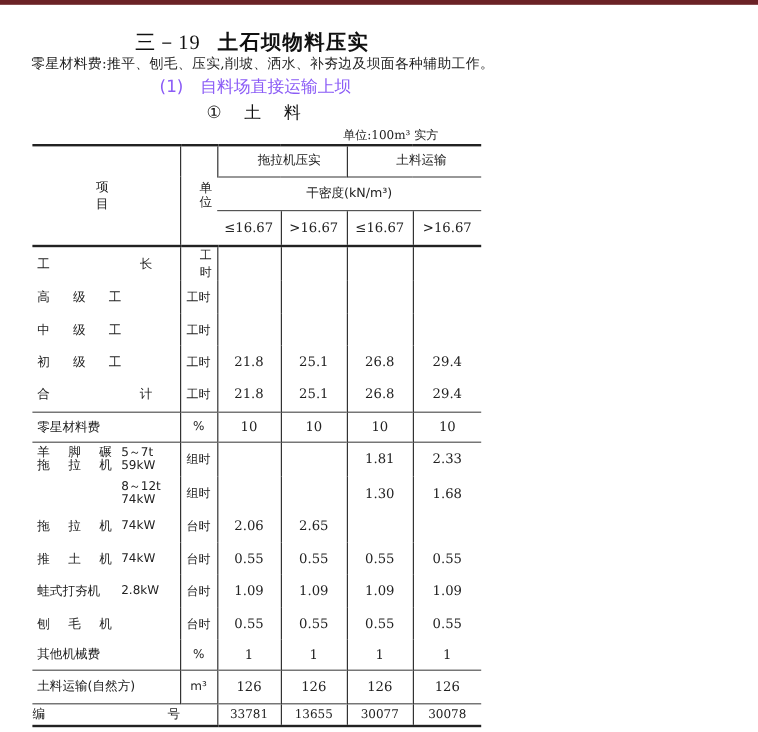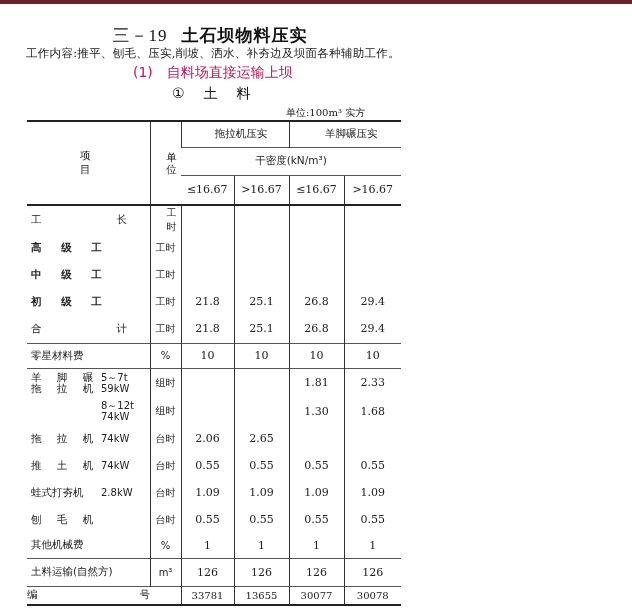--- a/index.html
+++ b/index.html
@@ -5,50 +5,50 @@
   html, body { margin: 0; padding: 0; }
   body {
     width: 632px; height: 610px; background: #ffffff; position: relative; overflow: hidden;
     font-family: "DejaVu Serif", "Liberation Serif", serif; color: #222;
   }
   .topbar { position: absolute; left: 0; top: 0; width: 632px; height: 4px; background: #6b2226; }
   .title { position: absolute; top: 24px; left: 0; width: 420px; text-align: center;
     font-family: "DejaVu Sans", sans-serif; font-size: 17px; font-weight: bold; letter-spacing: 1px; color: #111; }
   .title .num { font-family: "Liberation Serif", serif; font-weight: normal; margin-right: 14px; }
   .work { position: absolute; top: 46px; left: 26px; font-size: 11.5px; color: #222; white-space: nowrap; letter-spacing: 0.3px; }
-  .sub1 { position: absolute; top: 64px; left: 133px; font-family: "DejaVu Sans", sans-serif; font-size: 14px; color: #be185d; }
+  .sub1 { position: absolute; top: 64px; left: 133px; font-family: "DejaVu Sans", sans-serif; font-size: 14px; color: #8b5cf6; }
   .sub1 .n { margin-right: 14px; }
   .sub2 { position: absolute; top: 85px; left: 172px; font-family: "DejaVu Sans", sans-serif; font-size: 14px; color: #111; letter-spacing: 1px; }
   .sub2 span { margin-right: 18px; }
   .unitnote { position: absolute; top: 106px; left: 286px; font-size: 10px; color: #222; }
 
   table.q { position: absolute; left: 27px; top: 120px; width: 374px; border-collapse: collapse;
     font-size: 11px; table-layout: fixed; }
   table.q td { padding: 0; text-align: center; vertical-align: middle; border-left: 1px solid #333; }
   table.q td:first-child { border-left: none; }
   table.q tr.thick-top td { border-top: 2px solid #222; padding-left: 12px; }
   table.q tr.thin-top td { border-top: 1px solid #555; }
   table.q tr.last td { border-bottom: 2px solid #222; }
   .lbl { text-align: left !important; padding-left: 4px !important; font-family: "DejaVu Sans", sans-serif; font-size: 10.5px; margin-top: 24px; }
   .unit { font-family: "DejaVu Sans", sans-serif; font-size: 10px; margin-top: 18px; }
   .sp { letter-spacing: 18px; }
-  .sp2 { letter-spacing: 8px; font-weight: bold; }
+  .sp2 { letter-spacing: 8px; }
   .small2 { font-size: 10px; line-height: 11px; display: inline-block; vertical-align: middle; }
   .twoline { display: inline-block; vertical-align: middle; line-height: 11px; }
   .hdr { font-family: "DejaVu Sans", sans-serif; font-size: 10.5px; }
 </style>
 </head>
 <body>
 
 <div class="topbar"></div>
 
 <div class="title">
   <span class="num">三－19</span><span>土石坝物料压实</span>
 </div>
-<div class="work">工作内容:推平、刨毛、压实,削坡、洒水、补夯边及坝面各种辅助工作。</div>
+<div class="work">零星材料费:推平、刨毛、压实,削坡、洒水、补夯边及坝面各种辅助工作。</div>
 <div class="sub1">
   <span class="n">(1)</span><span>自料场直接运输上坝</span>
 </div>
 <div class="sub2">
   <span>①</span><span>土</span><span>料</span>
 </div>
 <div class="unitnote">单位:100m³ 实方</div>
 
 <table class="q">
   <colgroup>
@@ -60,21 +60,21 @@
       <col style="width:57px">
   </colgroup>
 
   <tbody>
       <tr class="thick-top" style="height:26px">
     <td rowspan="3" class="hdr"><span class="sp">项　　　目</span></td>
     <td rowspan="3" class="hdr" style="line-height:12px">
       <span>单</span><br><span>位</span>
     </td>
     <td colspan="2" class="hdr">拖拉机压实</td>
-    <td colspan="2" class="hdr">羊脚碾压实</td>
+    <td colspan="2" class="hdr">土料运输</td>
   </tr>
   <tr class="thin-top" style="height:28px">
     <td colspan="4" class="hdr">干密度(kN/m³)</td>
   </tr>
   <tr class="thin-top" style="height:30px">
     <td>≤16.67</td>
     <td>&gt;16.67</td>
     <td>≤16.67</td>
     <td>&gt;16.67</td>
   </tr>

